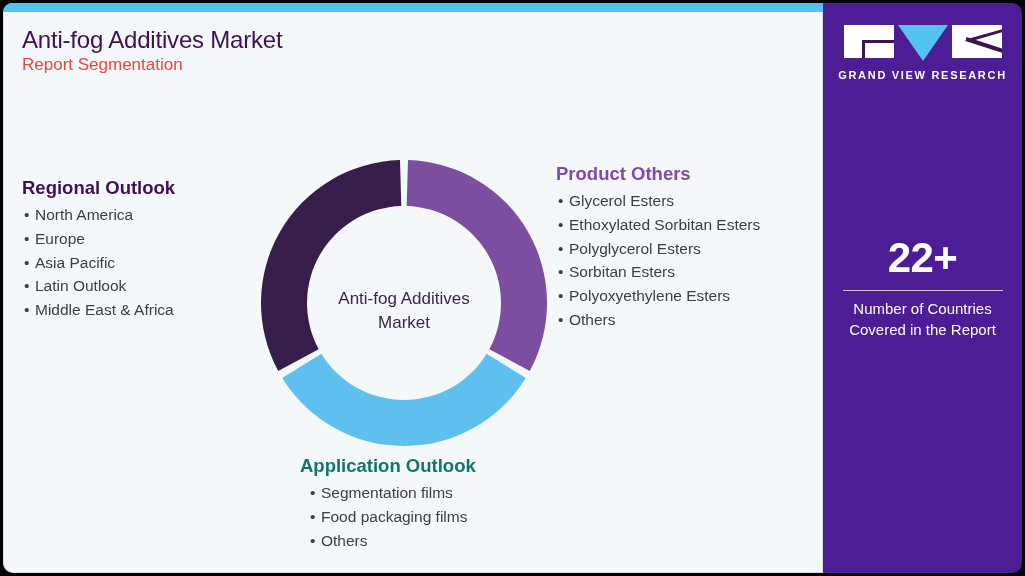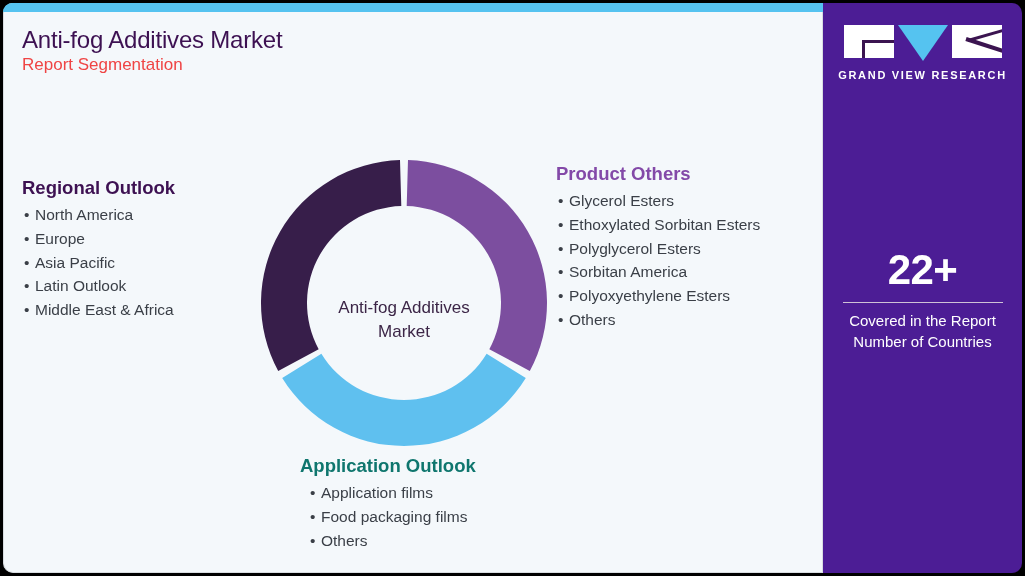--- a/index.html
+++ b/index.html
@@ -66,21 +66,21 @@
   #application-outlook ul { padding-left:8px; }
   
   #donut-chart {
     position:absolute;
     left:258px; top:157px;
     width:292px; height:292px;
   }
   #donut-chart svg { display:block; }
   .donut-center-text {
     position:absolute;
-    left:0; top:17px;
+    left:0; top:8px;
     width:292px; height:292px;
     display:flex; flex-direction:column;
     align-items:center; justify-content:center;
     text-align:center;
   }
   .donut-center-text span {
     font-size:17px; color:#3c2647;
     line-height:1.42; display:block;
   }
   
@@ -130,21 +130,21 @@
     border-right:25px solid transparent;
     border-top:36px solid #55c3f0;
   }
   .logo-wordmark {
     margin-top:9px; text-align:center;
     color:#ffffff; font-size:11px;
     font-weight:bold; letter-spacing:1.7px;
   }
   
   #stat-block {
-    position:absolute; left:0; top:244px;
+    position:absolute; left:0; top:232px;
     width:199px; text-align:center;
   }
   .stat-value {
     color:#ffffff; font-size:42px;
     font-weight:bold; line-height:1.1;
     letter-spacing:-0.5px;
   }
   .stat-divider {
     width:160px; height:1px;
     background:#cfc2d6; margin:9px auto 7px;
@@ -184,30 +184,30 @@
       <li><span class="bullet">•</span><span>Middle East &amp; Africa</span></li>
     </ul>
   </div>
 
   <div class="outlook" id="product-outlook">
     <div class="outlook-heading">Product Others</div>
     <ul>
       <li><span class="bullet">•</span><span>Glycerol Esters</span></li>
       <li><span class="bullet">•</span><span>Ethoxylated Sorbitan Esters</span></li>
       <li><span class="bullet">•</span><span>Polyglycerol Esters</span></li>
-      <li><span class="bullet">•</span><span>Sorbitan America</span></li>
+      <li><span class="bullet">•</span><span>Sorbitan Esters</span></li>
       <li><span class="bullet">•</span><span>Polyoxyethylene Esters</span></li>
       <li><span class="bullet">•</span><span>Others</span></li>
     </ul>
   </div>
 
   <div class="outlook" id="application-outlook">
     <div class="outlook-heading">Application Outlook</div>
     <ul>
-      <li><span class="bullet">•</span><span>Application films</span></li>
+      <li><span class="bullet">•</span><span>Segmentation films</span></li>
       <li><span class="bullet">•</span><span>Food packaging films</span></li>
       <li><span class="bullet">•</span><span>Others</span></li>
     </ul>
   </div>
 
   <div id="donut-chart">
     <svg width="292" height="292" viewBox="0 0 292 292">
       <g id="donut-slices">
           <path d="M 149.99279433747034 3.055753549229337 A 143 143 0 0 1 271.7897459199262 214.01426189704935 L 231.32591156806183 192.1355482798167 A 97 97 0 0 0 148.70839895618616 49.037818841085624 Z" fill="#7c4e9f"></path>
           <path d="M 267.7969515824558 220.9299845537213 A 143 143 0 0 1 24.20304841754418 220.9299845537213 L 63.382487388124375 196.82663287909767 A 97 97 0 0 0 228.6175126118756 196.82663287909767 Z" fill="#5fc0ef"></path>
@@ -227,20 +227,20 @@
         <div class="logo-g"></div>
         <div class="logo-v"></div>
         <div class="logo-r"></div>
       </div>
       <div class="logo-wordmark">GRAND VIEW RESEARCH</div>
     </div>
 
     <div id="stat-block">
       <div class="stat-value">22+</div>
       <div class="stat-divider"></div>
+      <div class="stat-label">Number of Countries</div>
       <div class="stat-label">Covered in the Report</div>
-      <div class="stat-label">Number of Countries</div>
     </div>
 
 
   </div>
 
 </div>
 
 </body></html>

